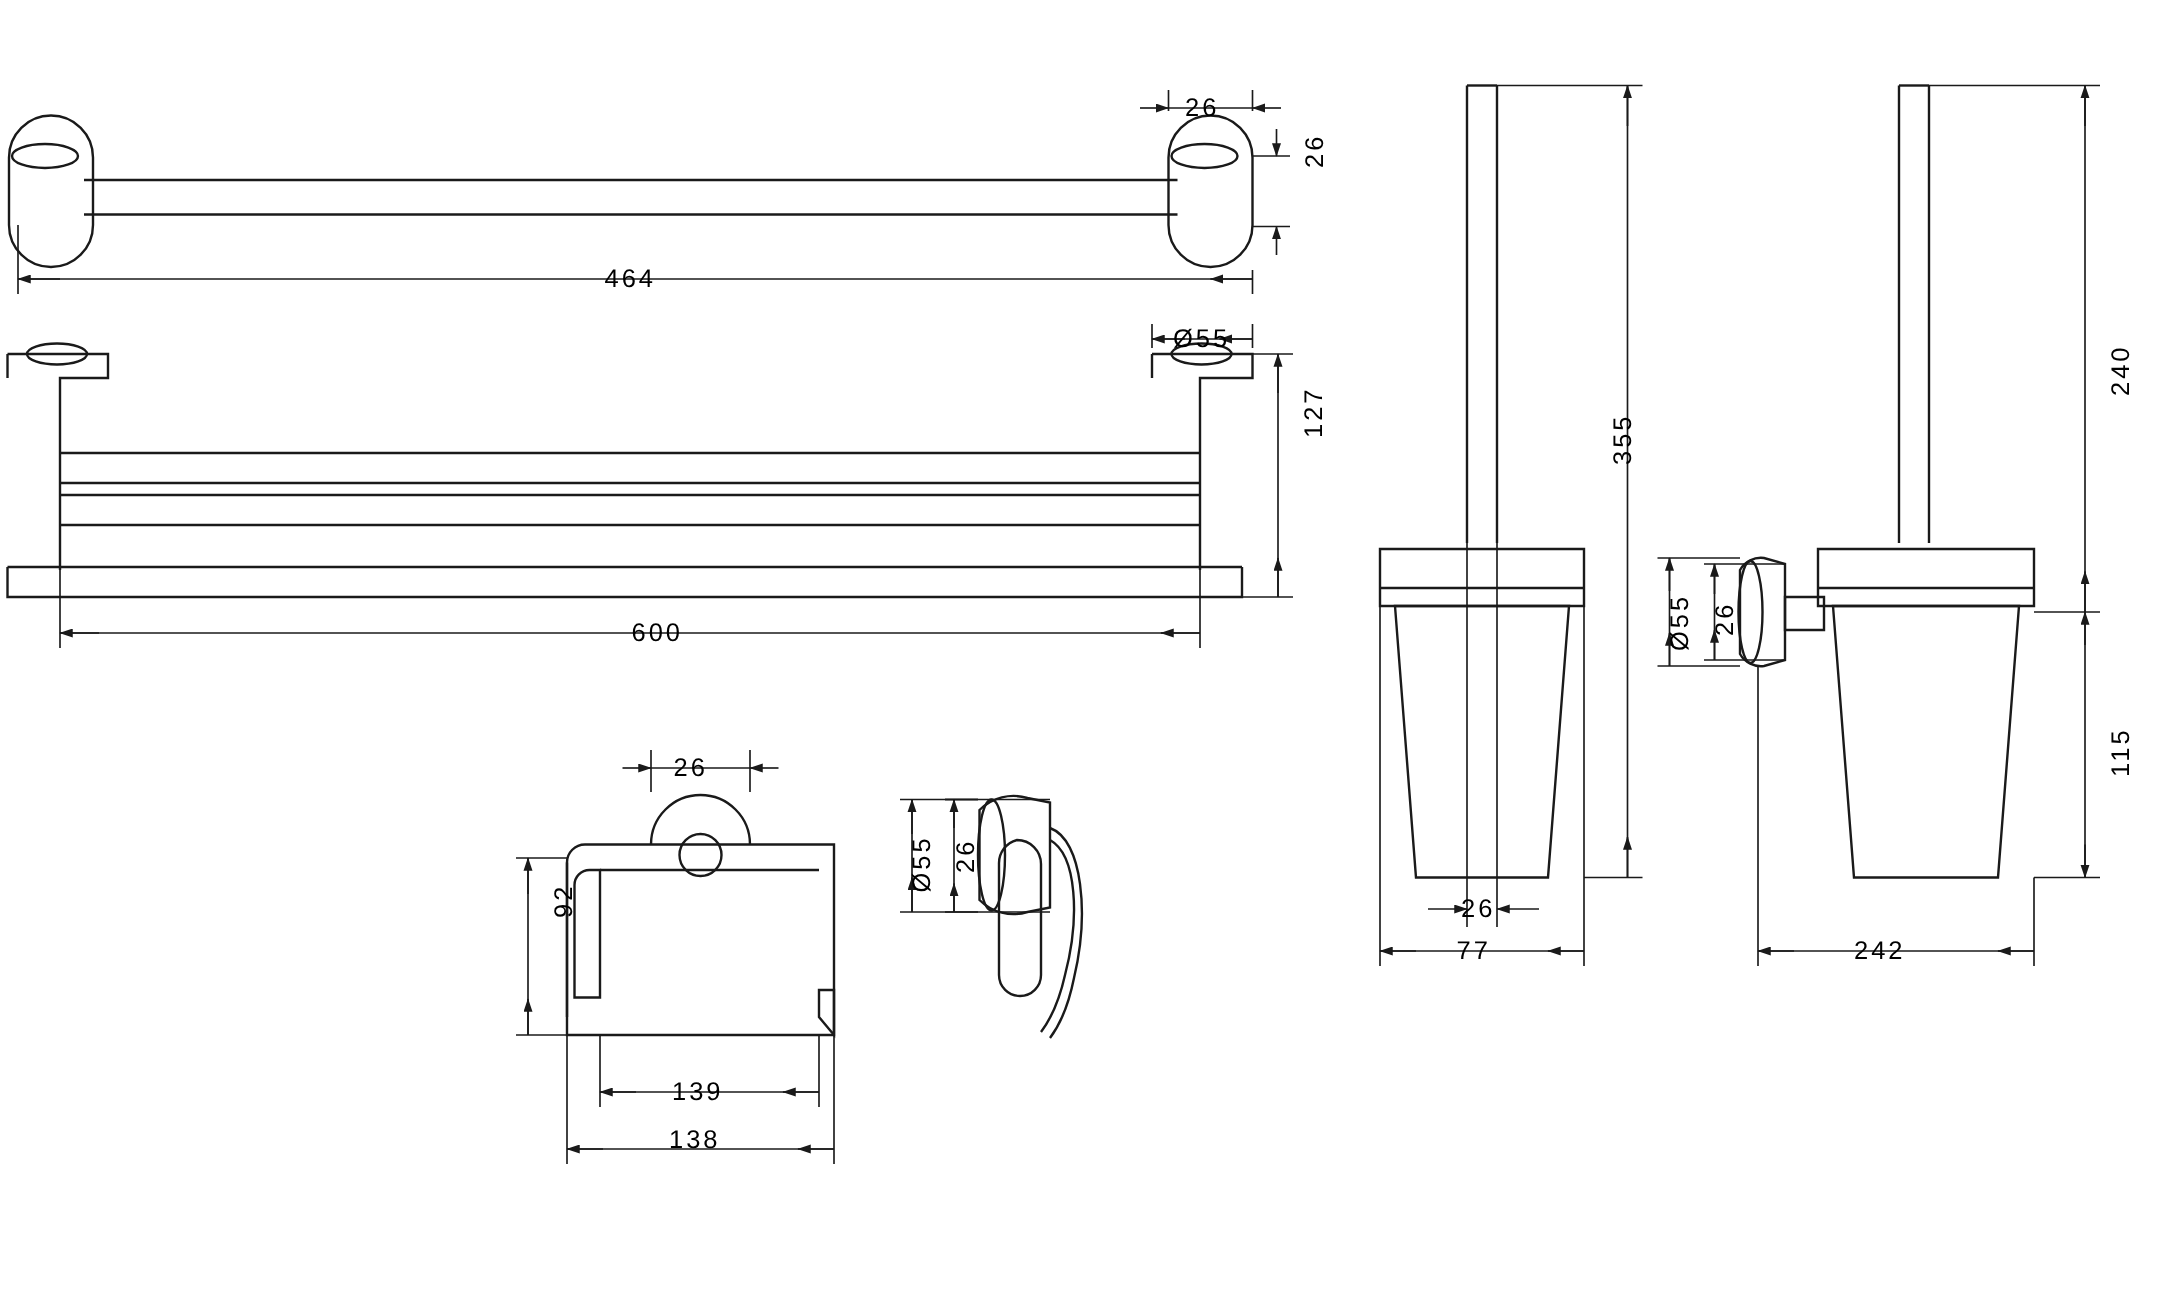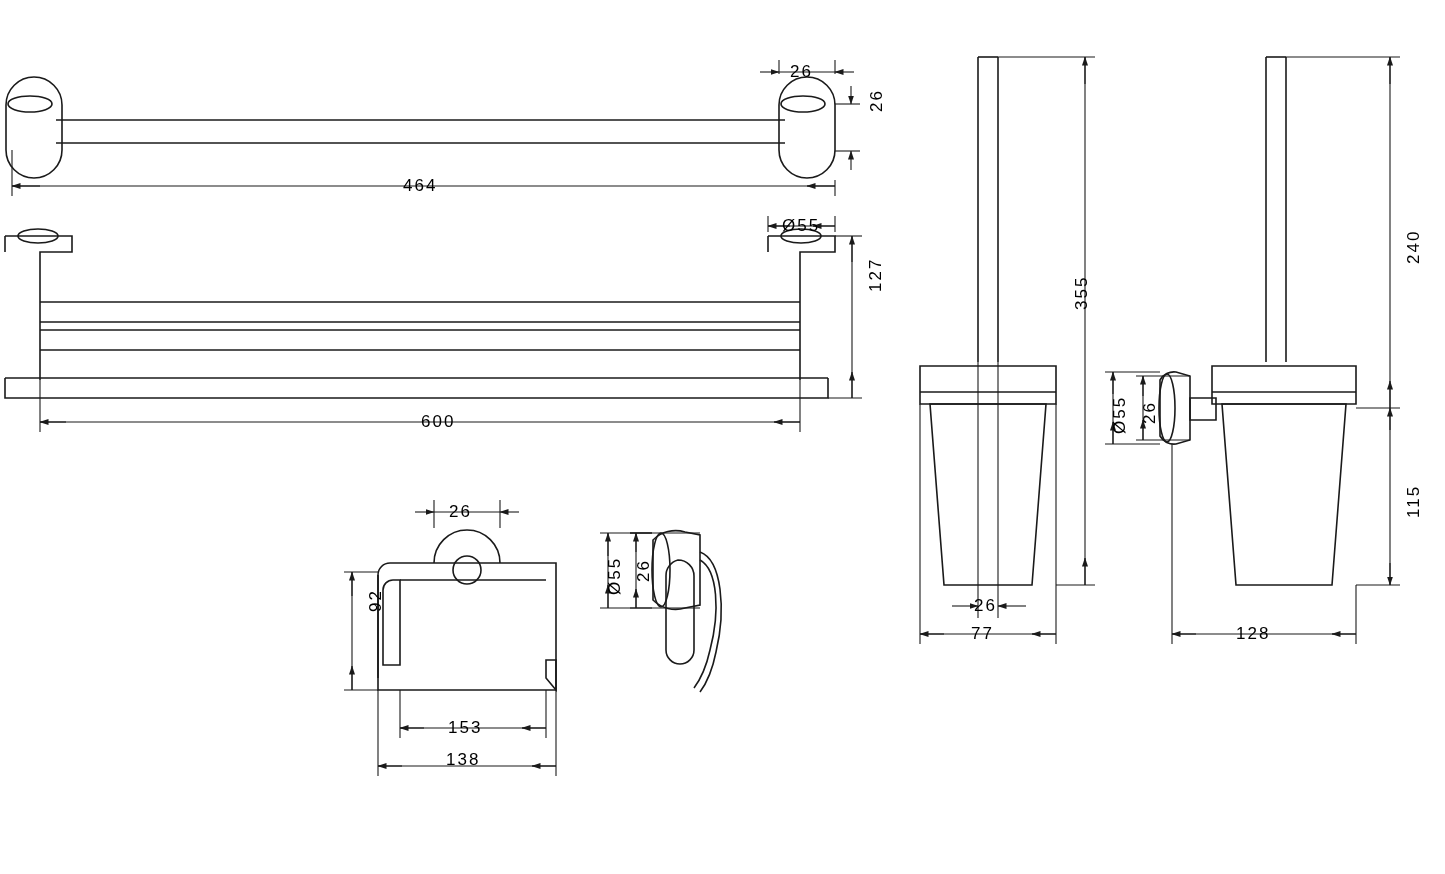--- a/index.html
+++ b/index.html
@@ -231,29 +231,29 @@
   <div class="dimtxt" style="left:790px;top:62px;">26</div>
   <div class="dimtxt vert" style="left:867px;top:112px;transform:rotate(-90deg);transform-origin:left top;">26</div>
   <div class="dimtxt" style="left:403px;top:176px;">464</div>
 
   <div class="dimtxt" style="left:782px;top:216px;">Ø55</div>
   <div class="dimtxt vert" style="left:866px;top:292px;transform:rotate(-90deg);transform-origin:left top;">127</div>
   <div class="dimtxt" style="left:421px;top:412px;">600</div>
 
   <div class="dimtxt" style="left:449px;top:502px;">26</div>
   <div class="dimtxt vert" style="left:366px;top:612px;transform:rotate(-90deg);transform-origin:left top;">92</div>
-  <div class="dimtxt" style="left:448px;top:718px;">153</div>
+  <div class="dimtxt" style="left:448px;top:718px;">139</div>
   <div class="dimtxt" style="left:446px;top:750px;">138</div>
 
   <div class="dimtxt vert" style="left:605px;top:595px;transform:rotate(-90deg);transform-origin:left top;">Ø55</div>
   <div class="dimtxt vert" style="left:634px;top:582px;transform:rotate(-90deg);transform-origin:left top;">26</div>
 
   <div class="dimtxt vert" style="left:1072px;top:310px;transform:rotate(-90deg);transform-origin:left top;">355</div>
   <div class="dimtxt" style="left:974px;top:596px;">26</div>
   <div class="dimtxt" style="left:971px;top:624px;">77</div>
 
   <div class="dimtxt vert" style="left:1110px;top:434px;transform:rotate(-90deg);transform-origin:left top;">Ø55</div>
   <div class="dimtxt vert" style="left:1140px;top:424px;transform:rotate(-90deg);transform-origin:left top;">26</div>
   <div class="dimtxt vert" style="left:1404px;top:264px;transform:rotate(-90deg);transform-origin:left top;">240</div>
   <div class="dimtxt vert" style="left:1404px;top:518px;transform:rotate(-90deg);transform-origin:left top;">115</div>
-  <div class="dimtxt" style="left:1236px;top:624px;">128</div>
+  <div class="dimtxt" style="left:1236px;top:624px;">242</div>
 
 </div>
 
 </body></html>

